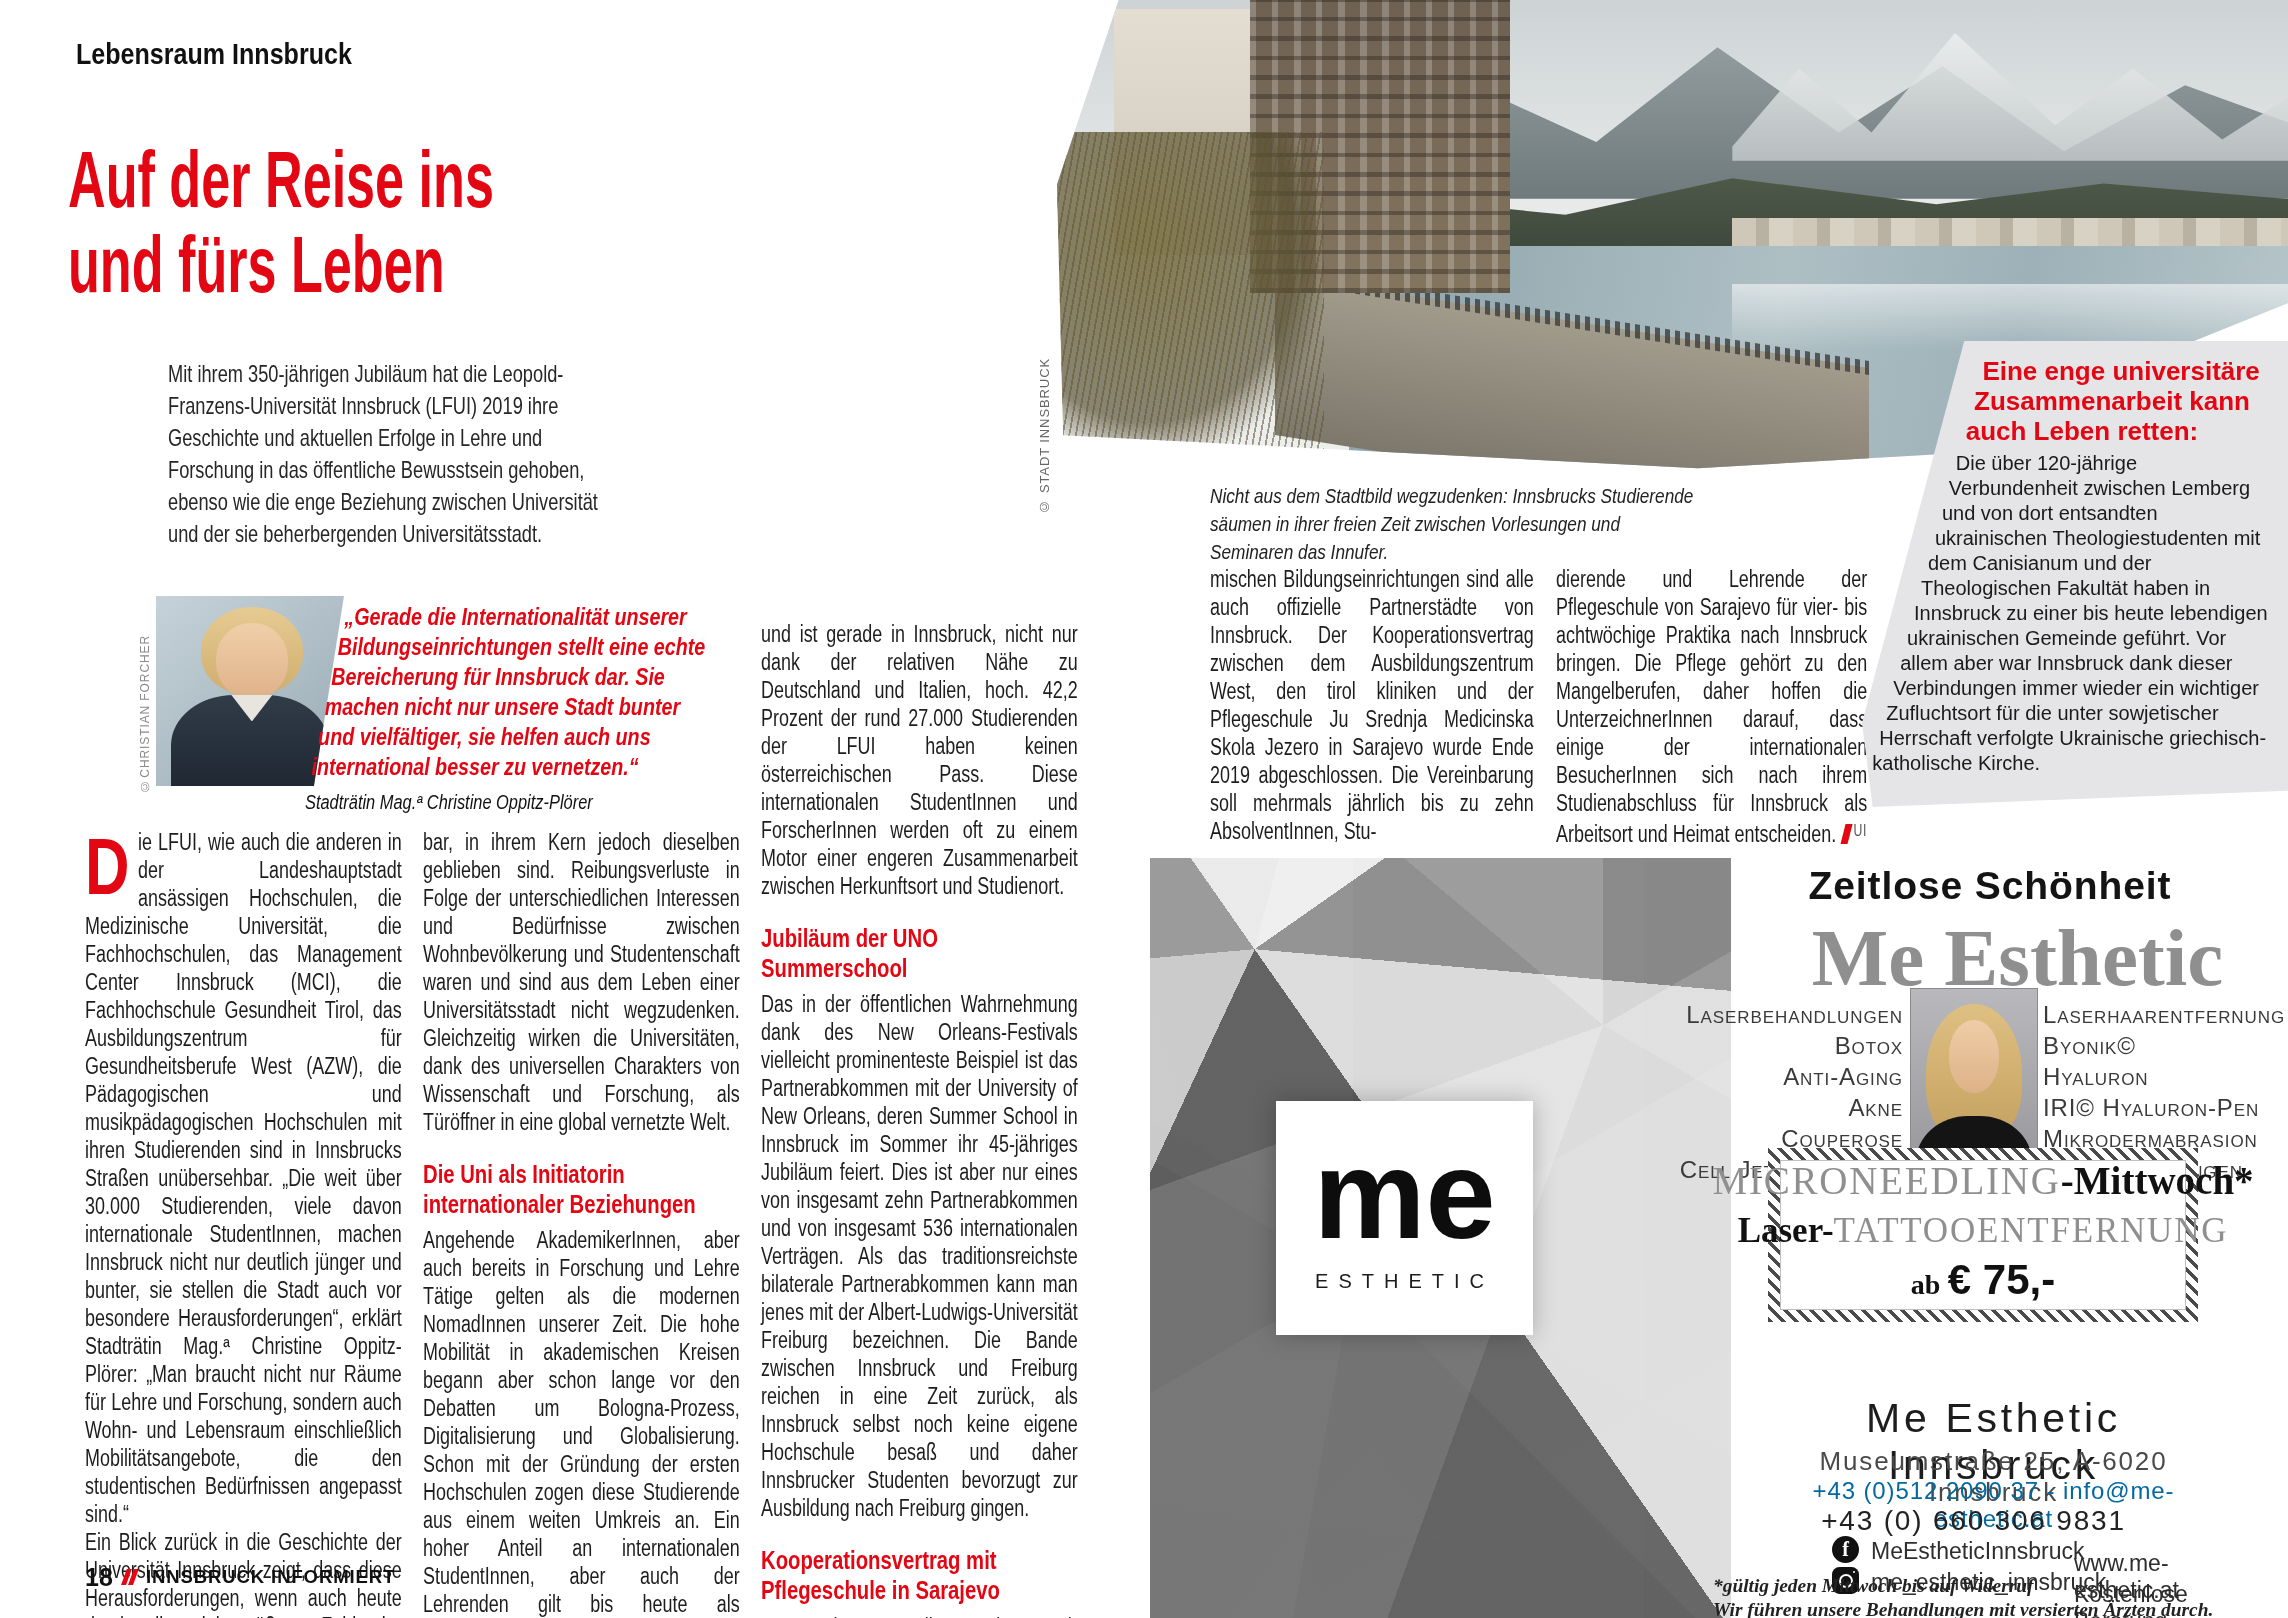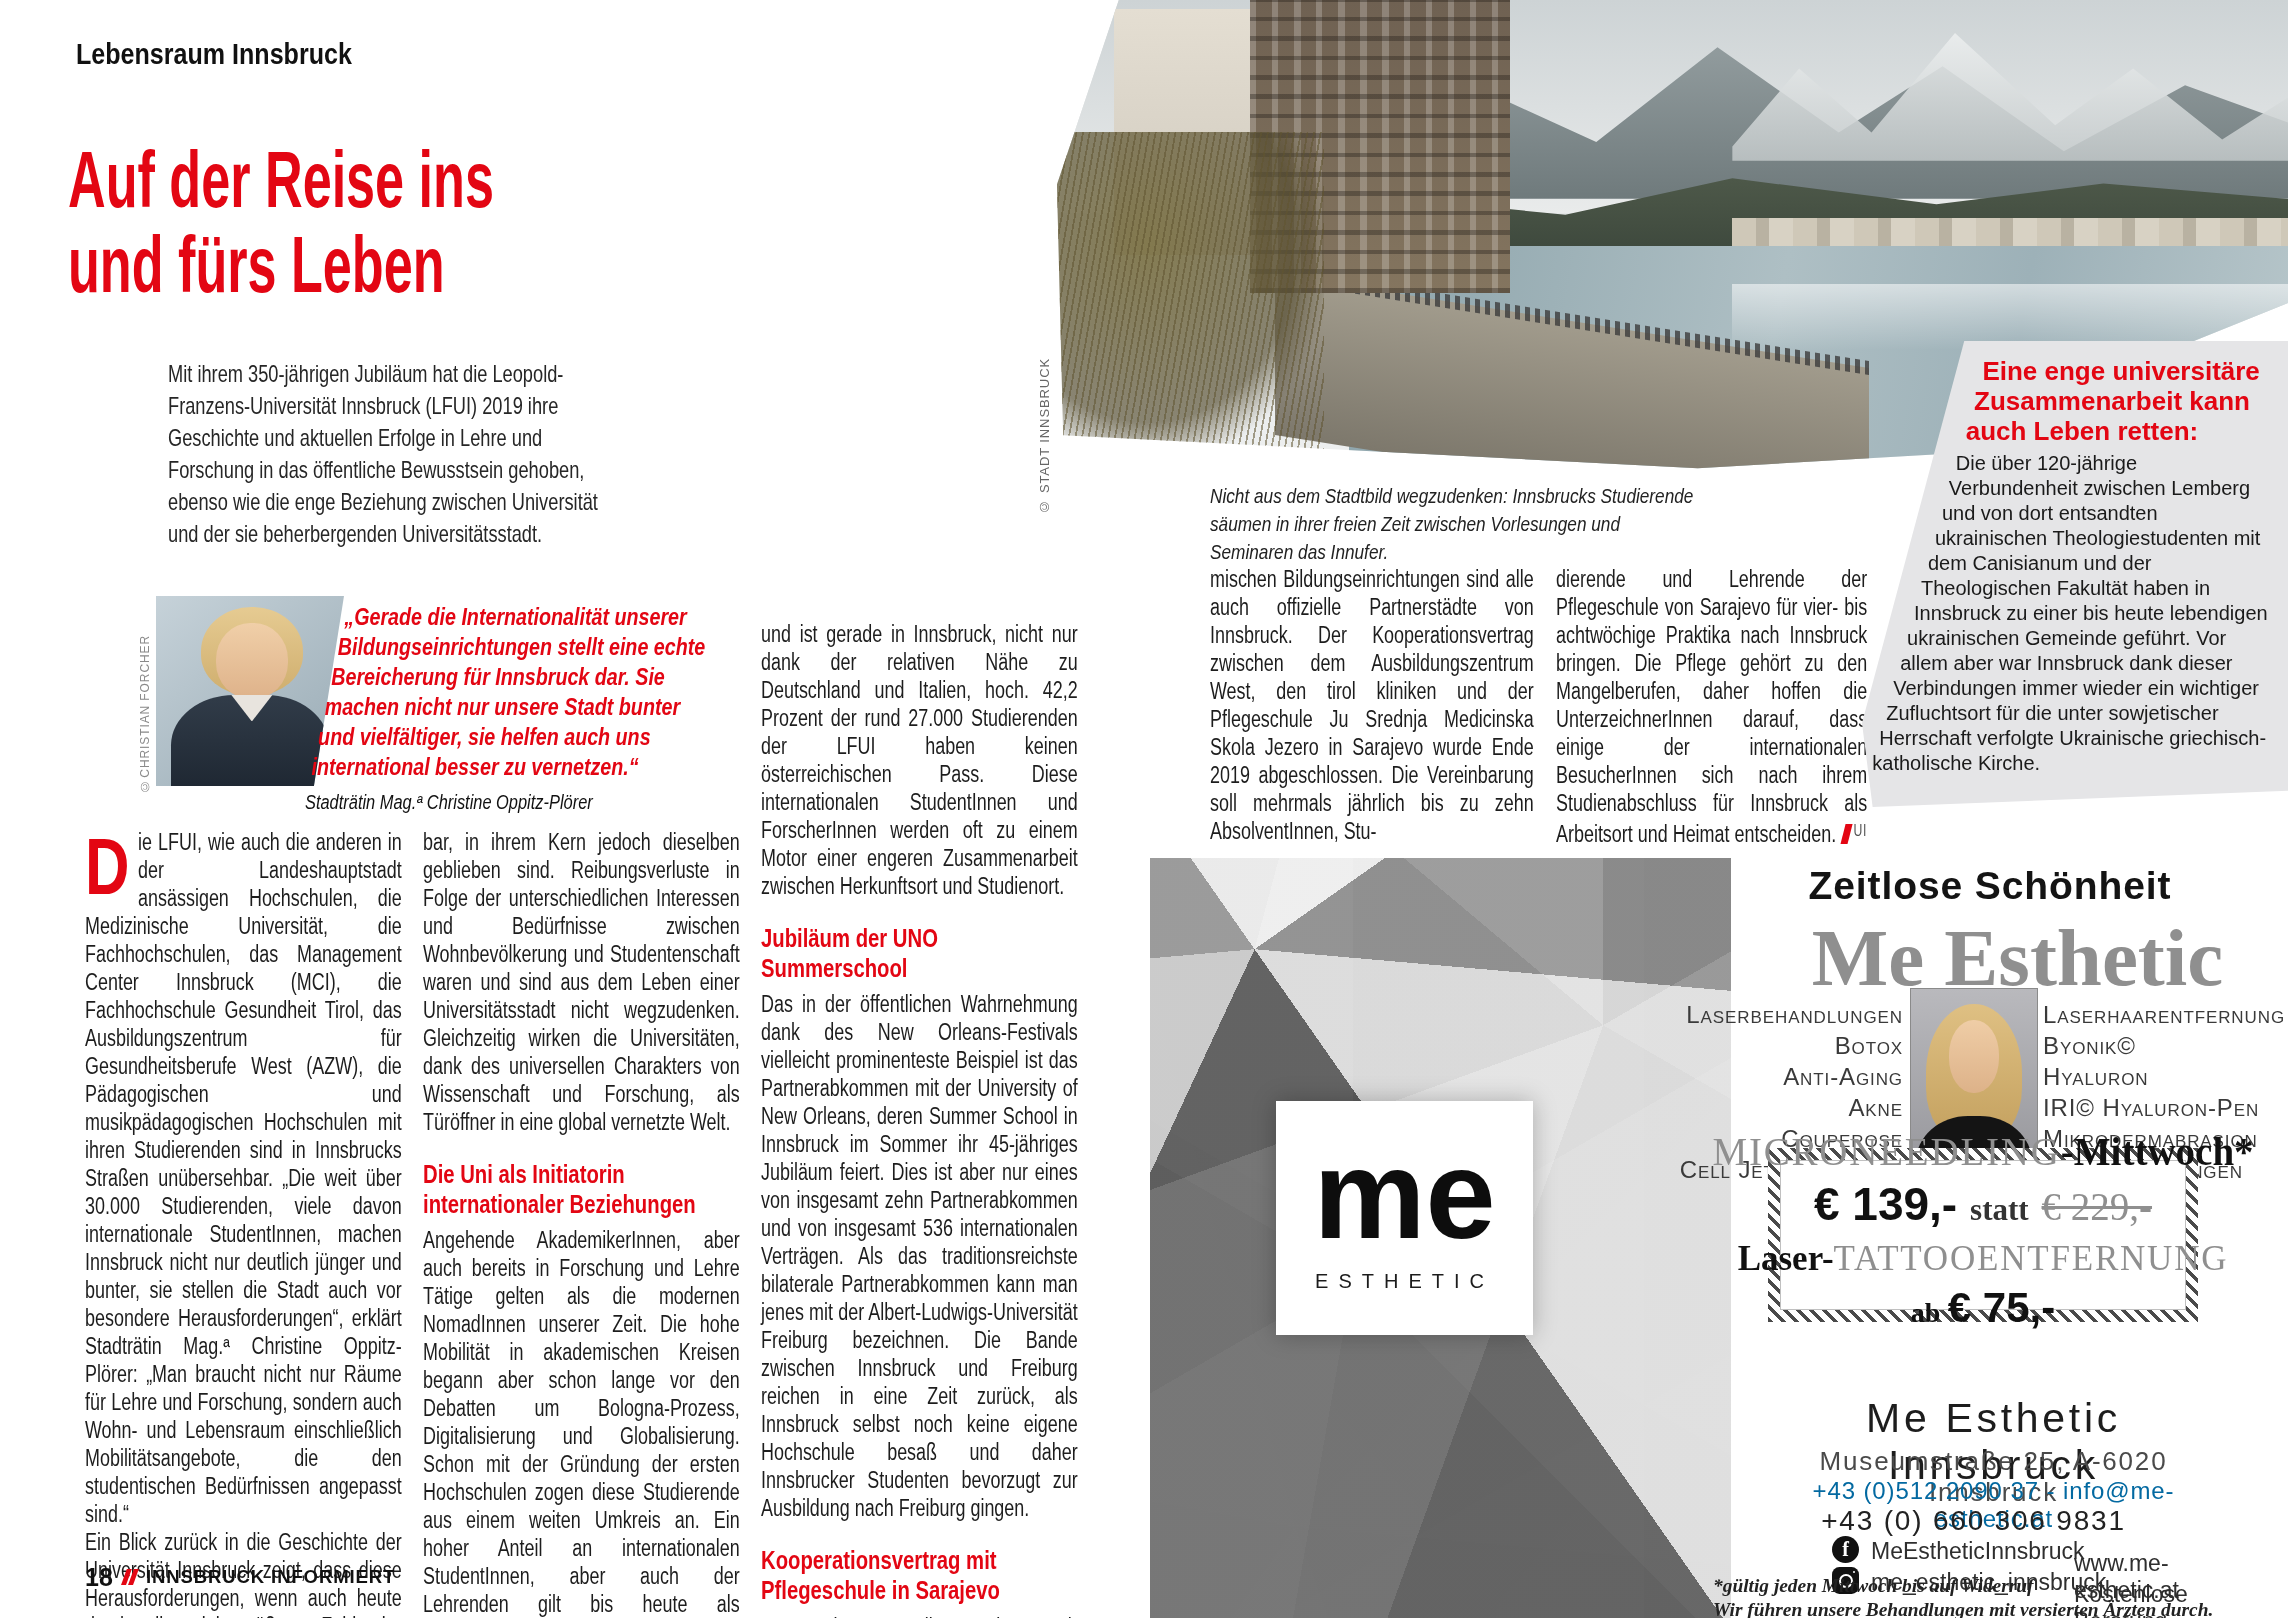--- a/index.html
+++ b/index.html
@@ -272,25 +272,20 @@
   <div class="abs ad-portrait-caption">
     <span class="nm">Birgit Stolz,</span>
     <span class="rl">Geschäftsführerin</span>
   </div>
 
   <div class="abs offer">
     <div class="offer-inner">
       <div class="of-l1">
         <span class="of-gray">MICRONEEDLING</span><span class="of-black">-Mittwoch*</span>
       </div>
-      <div class="of-l2">
-        <span class="of-price">€ 139,-</span>
-        <span class="of-statt">statt</span>
-        <span class="of-old">€ 229,-</span>
-      </div>
       <div class="of-l3">
         <span class="of-black">Laser-</span><span class="of-gray">TATTOOENTFERNUNG</span>
       </div>
       <div class="of-l4">
         <span class="of-ab">ab</span><span class="of-price2">€ 75,-</span>
       </div>
     </div>
   </div>
 
   <div class="abs ad-studio">Me Esthetic Innsbruck</div>

